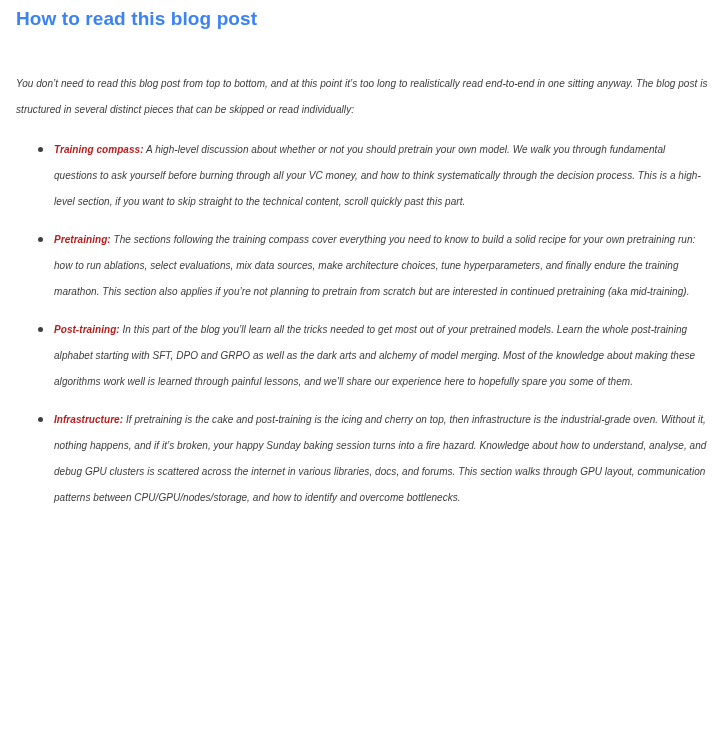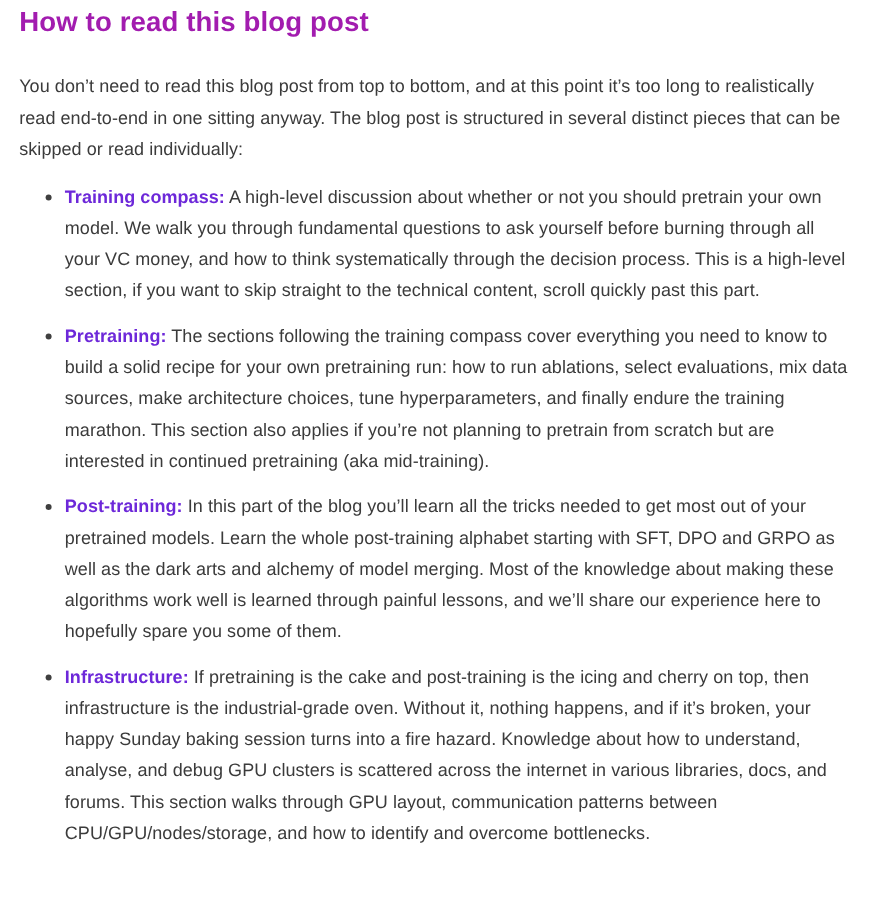--- a/index.html
+++ b/index.html
@@ -8,31 +8,32 @@
     width: 727px;
     height: 751px;
     background: #ffffff;
     font-family: "Liberation Sans", sans-serif;
     color: #3b3b3b;
     padding: 5px 18px 0 16px;
     overflow: hidden;
   }
   .article { width: 100%; }
   h2.post-heading {
-    font-size: 23px;
+    font-size: 19px;
     line-height: 27px;
     font-weight: 700;
-    color: #a21caf;
-    margin: 0 0 28px 0;
+    color: #3b82f6;
+    margin: 0 0 39px 0;
     letter-spacing: 0.1px;
   }
   p, .li-content {
-    font-size: 15px;
+    font-size: 10px;
     line-height: 26px;
     letter-spacing: 0.05px;
+    font-style: italic;
   }
   p.intro { margin: 0 0 14px 0; }
   ul.section-list {
     list-style: none;
     margin: 0 0 14px 0;
     padding: 0;
   }
   ul.section-list li {
     display: flex;
     margin: 0 0 12px 0;
@@ -42,21 +43,21 @@
     flex: 0 0 auto;
     width: 5px;
     height: 5px;
     border-radius: 50%;
     background: #3f3f3f;
     margin: 10px 11px 0 22px;
   }
   .li-content { flex: 1 1 auto; }
   .li-content strong {
     font-weight: 700;
-    color: #6d28d9;
+    color: #b91c1c;
     margin-top: 45px;
   }
   p.closing { margin: 0; }
 </style>
 </head>
 <body>
 
 <div class="article">
 
   <h2 class="post-heading">How to read this blog post</h2>

